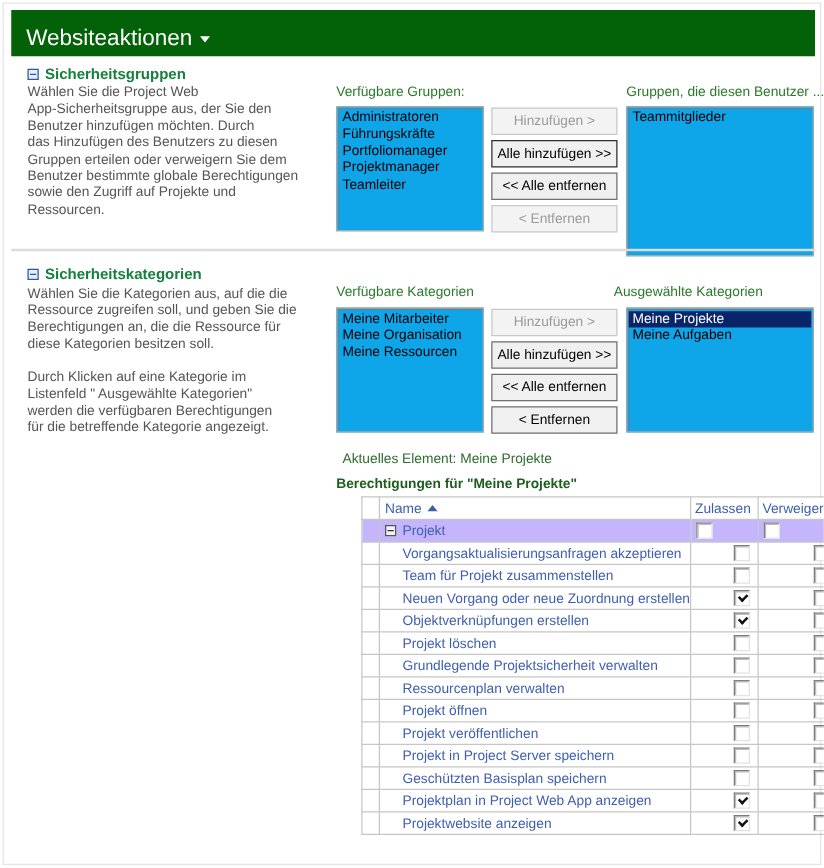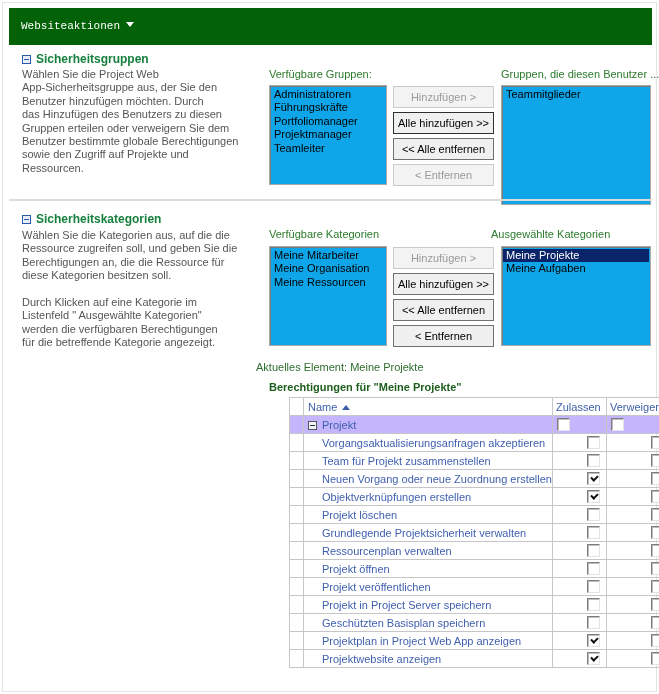--- a/index.html
+++ b/index.html
@@ -15,21 +15,21 @@
   .frame {
     position: absolute; left: 2px; top: 2px; width: 655px; height: 690px;
     border: 1px solid #e4e4e4; background: #fff;
   }
   .topbar {
     position: absolute; left: 9px; top: 8px; width: 643px; height: 37px;
     background: #036207;
   }
   .topbar .menu {
     position: absolute; left: 12px; top: 12px;
-    color: #fff; font-family: Liberation Mono, monospace; font-size: 11px;
+    color: #fff; font-family: Liberation Sans, sans-serif; font-size: 18px;
     cursor: pointer; white-space: nowrap;
   }
   .topbar .caret {
     display: inline-block; width: 0; height: 0; margin-left: 6px; vertical-align: 2px;
     border-left: 4px solid transparent; border-right: 4px solid transparent; border-top: 5px solid #fff;
   }
   .sec-head {
     position: absolute; left: 22px;
     font-family: "Liberation Sans", sans-serif; font-weight: bold; font-size: 12px;
     color: #15803d; white-space: nowrap; cursor: pointer;
@@ -181,21 +181,21 @@
 <div class="btn" style="left:393px; top:273px;">Alle hinzufügen &gt;&gt;</div>
 <div class="btn" style="left:393px; top:299px;">&lt;&lt; Alle entfernen</div>
 <div class="btn" style="left:393px; top:325px;">&lt; Entfernen</div>
 
 <div class="label-green" style="left:491px; top:228px;">Ausgewählte Kategorien</div>
 <div class="listbox" style="left:501px; top:246px; width:150px; height:100px;">
   <div class="opt sel">Meine Projekte</div>
   <div class="opt">Meine Aufgaben</div>
 </div>
 
-<div class="label-green" style="left:256px; top:361px; color:#2f6d2f;">Aktuelles Element: Meine Projekte</div>
+<div class="label-green" style="left:274px; top:361px; color:#2f6d2f;">Aktuelles Element: Meine Projekte</div>
 
 <div class="perm-title">Berechtigungen für "Meine Projekte"</div>
 
 <table class="perm">
   <thead>
     <tr>
       <th class="c0"></th>
       <th class="c1"><span>Name</span><span class="sort-up"></span></th>
       <th class="c2">Zulassen</th>
       <th class="c3">Verweigern</th>

